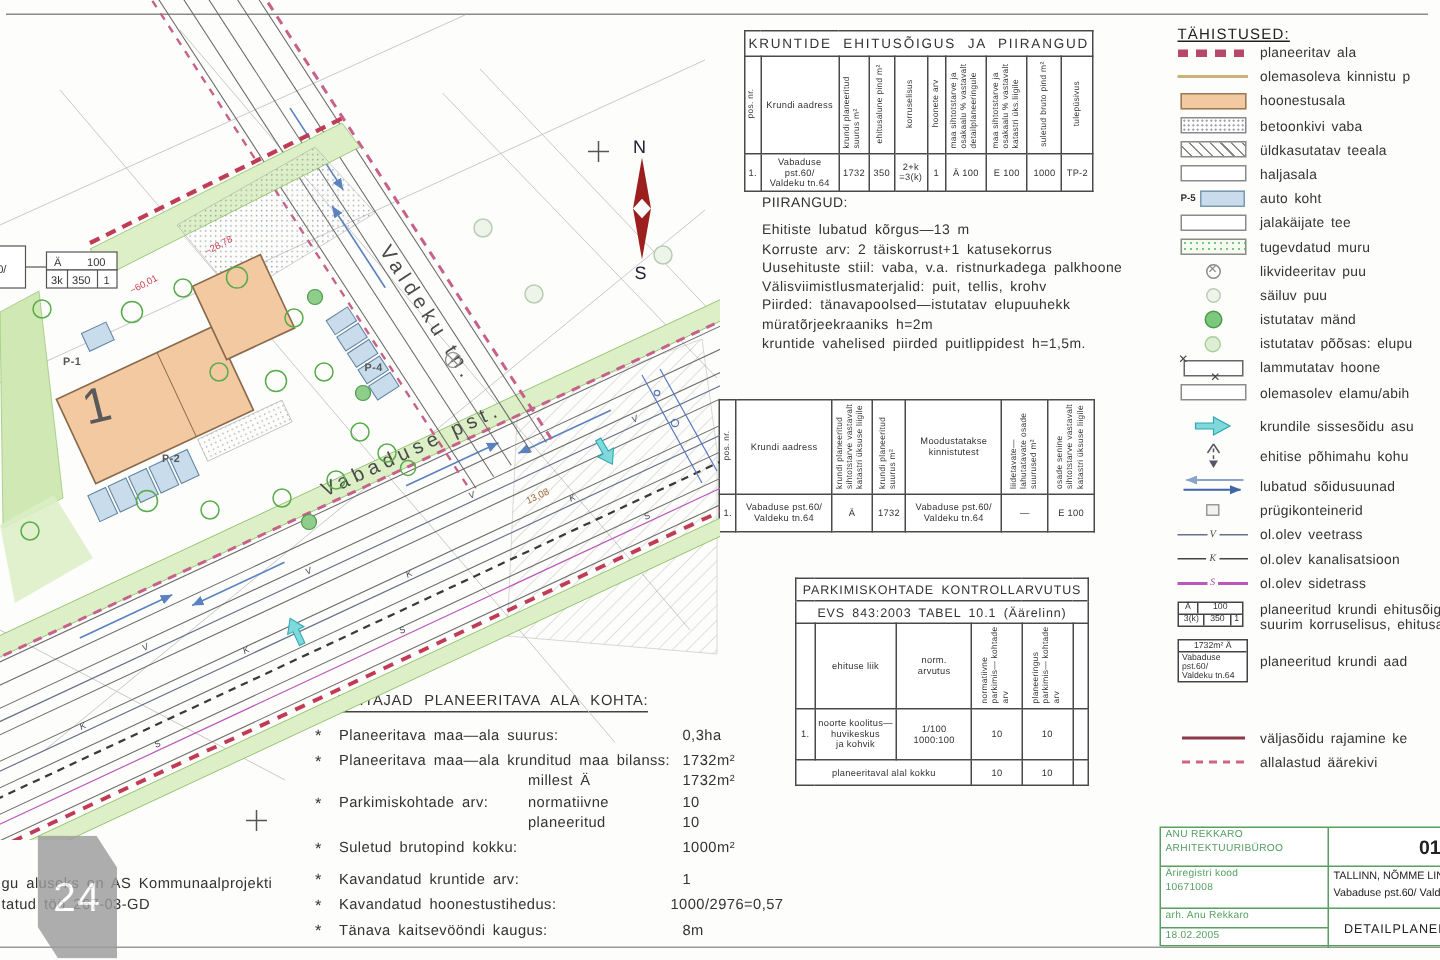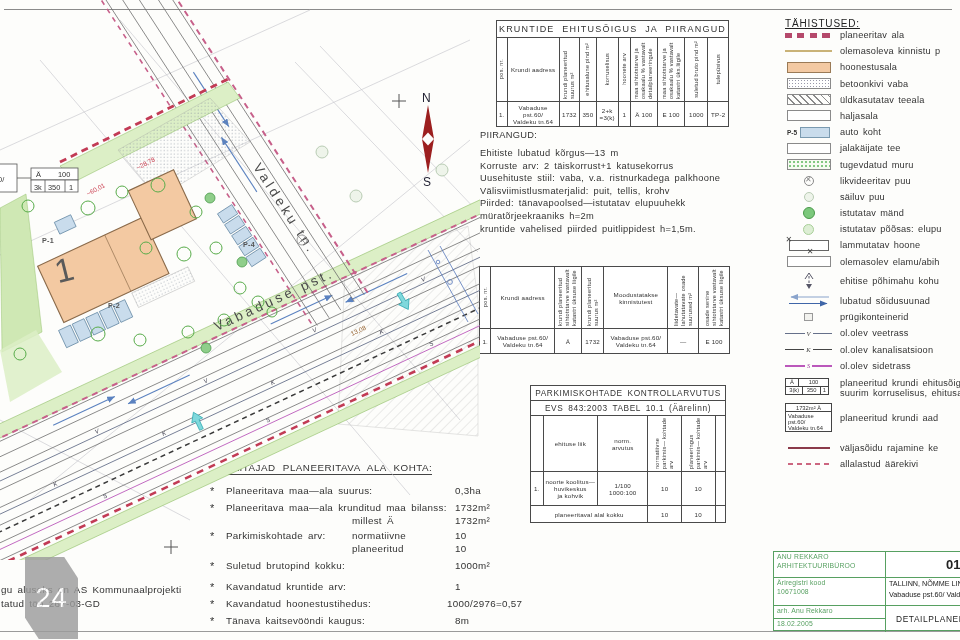--- a/index.html
+++ b/index.html
@@ -25,21 +25,21 @@
   #tab-ehitusoigus { left:496px; top:20px; width:233px; }
   #tab-ehitusoigus .hrow td { height:64px; }
   #tab-andmed { left:479px; top:266px; width:251px; }
   #tab-andmed .hrow td { height:62px; }
   #tab-parkimine { left:530px; top:385px; width:196px; }
   #tab-parkimine .ttl { font-size:8.3px; letter-spacing:.6px; word-spacing:2px; height:15px; }
   #tab-parkimine .ttl2 { border-bottom:1.2px solid #4a4a4a; }
   #tab-parkimine .hrow td { height:56px; }
 
   
-  #piirangud { left:480px; top:130px; width:300px; font-size:9.3px; letter-spacing:.3px; word-spacing:2px; color:#333; }
+  #piirangud { left:508px; top:130px; width:300px; font-size:9.3px; letter-spacing:.3px; word-spacing:2px; color:#333; }
   #piirangud .hd { margin-bottom:8px; }
   #piirangud .ln { margin-bottom:2.6px; }
 
   
   #legend { left:785px; top:18px; width:176px; }
   #legend .hd { font-size:10px; letter-spacing:.8px; text-decoration:underline; color:#222; }
   .li { display:flex; align-items:center; gap:8px; margin-bottom:4.2px; min-height:12px; }
   .li .sw { width:47px; flex:0 0 47px; display:flex; align-items:center; justify-content:center; }
   .li .lb { font-size:9.2px; letter-spacing:.2px; word-spacing:1.5px; white-space:nowrap; color:#333; }
   .gap { margin-top:9px; }
@@ -521,20 +521,28 @@
       </span>
       <span class="lb">lammutatav hoone</span>
     </div>
   <div class="li">
       <span class="sw">
         <span class="sw-rect"></span>
       </span>
       <span class="lb">olemasolev elamu/abih</span>
     </div>
 
+  <div class="li gap">
+      <span class="sw">
+      <svg width="26" height="14" viewBox="0 0 26 14">
+          <path d="M1,5 L13,5 L13,1 L24,7 L13,13 L13,9 L1,9 z" fill="#7fd8dc" stroke="#2ba8b0" stroke-width="0.8"></path>
+        </svg>
+    </span>
+      <span class="lb">krundile sissesõidu asu</span>
+    </div>
   <div class="li">
       <span class="sw">
       <svg width="12" height="18" viewBox="0 0 12 18">
           <path d="M6,1 L2,7 M6,1 L10,7" stroke="#556" stroke-width="1" fill="none"></path>
           <line x1="6" y1="4" x2="6" y2="13" stroke="#556" stroke-width="1" stroke-dasharray="2.5 2"></line>
           <path d="M6,17 L3,12 L9,12 z" fill="#556"></path>
         </svg>
     </span>
       <span class="lb">ehitise põhimahu kohu</span>
     </div>
@@ -610,21 +618,21 @@
             <span class="c" style="text-align:center">1732m² Ä</span>
           </span>
         <span class="r" style="border-top:1px solid #444">
             <span class="c" style="text-align:left"><span>Vabaduse pst.60/</span><br><span>Valdeku tn.64</span></span>
           </span>
       </span>
     </span>
     <span class="lb" style="align-self:center">planeeritud krundi aad</span>
   </div>
 
-  <div class="li gap" style="margin-top:10px">
+  <div class="li gap" style="margin-top:31px">
       <span class="sw">
         <span class="sw-darkred"></span>
       </span>
       <span class="lb">väljasõidu rajamine ke</span>
     </div>
   <div class="li">
       <span class="sw">
         <span class="sw-pinkdash"></span>
       </span>
       <span class="lb">allalastud äärekivi</span>

